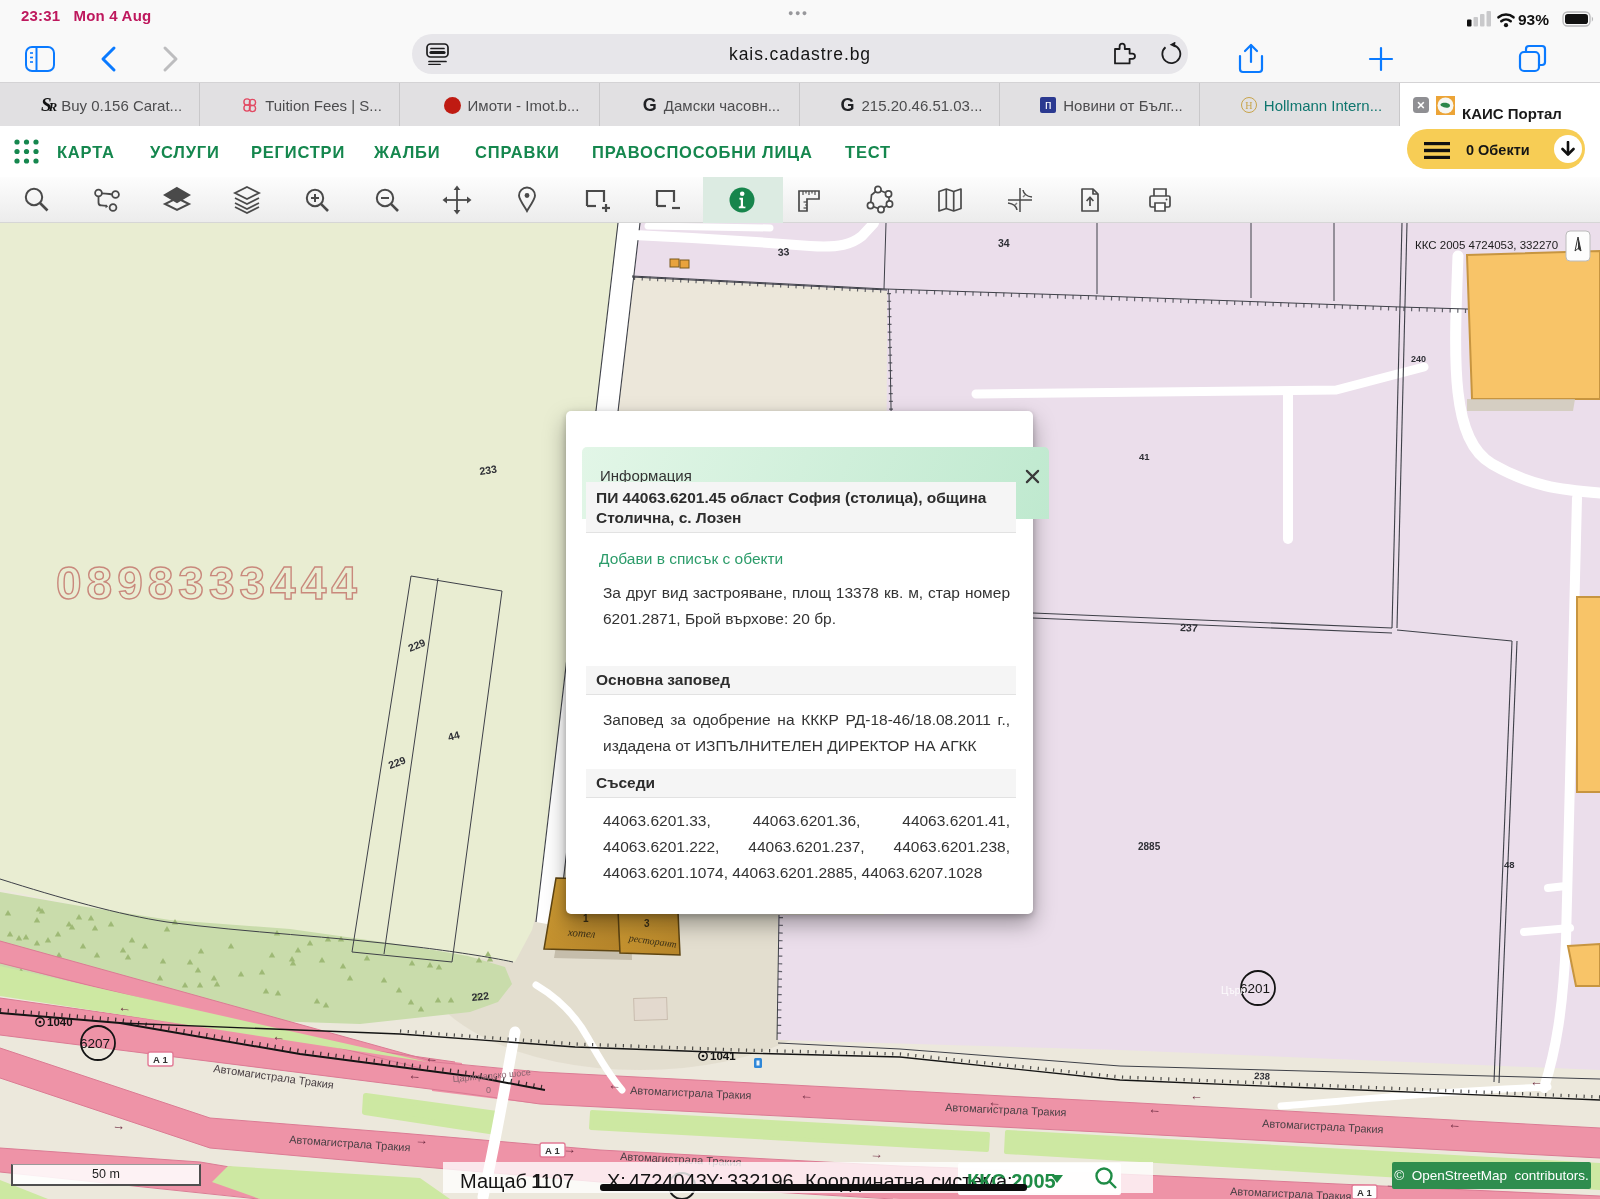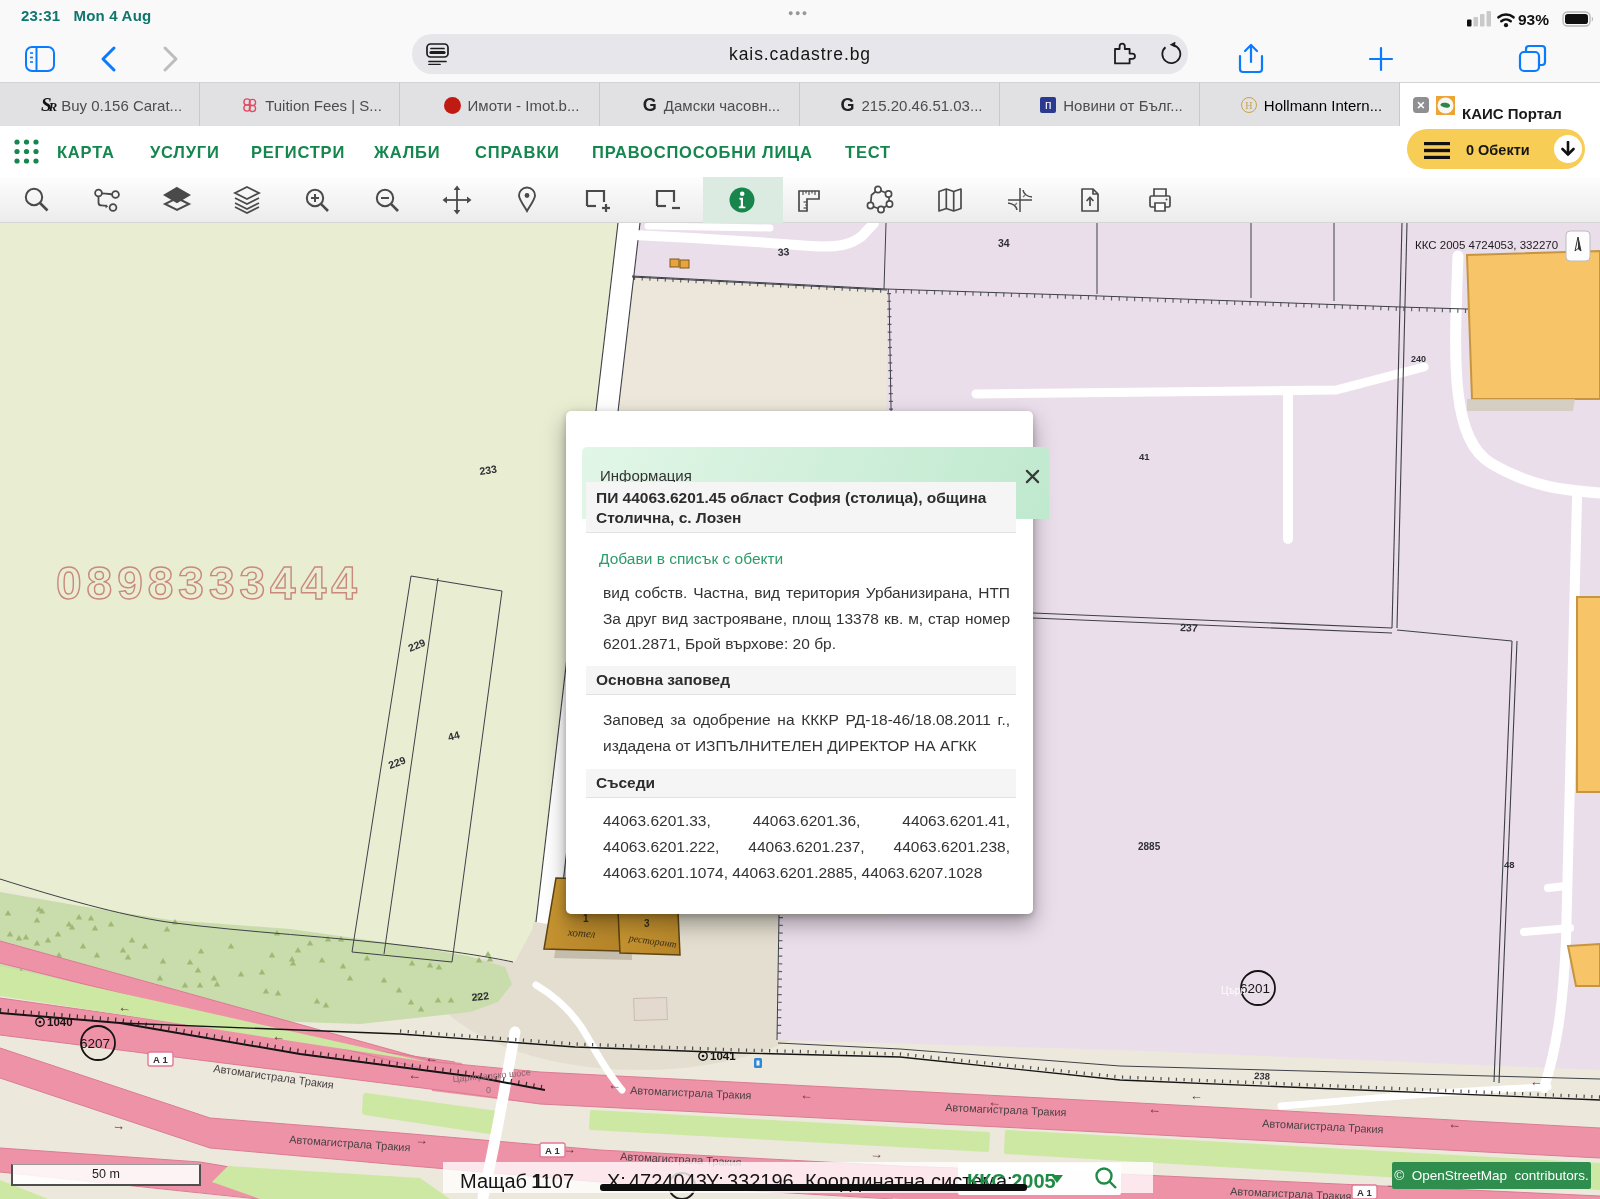--- a/index.html
+++ b/index.html
@@ -1,21 +1,21 @@
 <!DOCTYPE html>
 <html><head>
 <meta charset="utf-8">
 <style>
 *{margin:0;padding:0;box-sizing:border-box;}
 html,body{width:1600px;height:1199px;overflow:hidden;background:#fff;font-family:"Liberation Sans",sans-serif;}
 #page{position:relative;width:1600px;height:1199px;overflow:hidden;}
 .abs{position:absolute;}
 
 #chrome{position:absolute;left:0;top:0;width:1600px;height:82px;background:#f9f9f9;}
-#statusL{position:absolute;left:21px;top:7px;font-size:15px;font-weight:bold;color:#0f766e;letter-spacing:.2px;}
+#statusL{position:absolute;left:21px;top:7px;font-size:15px;font-weight:bold;color:#be185d;letter-spacing:.2px;}
 #dots3{position:absolute;left:788px;top:8px;color:#98989c;font-size:9px;letter-spacing:1.5px;}
 #addrbar{position:absolute;left:412px;top:34px;width:776px;height:40px;border-radius:20px;background:#e7e6ea;}
 #addrtxt{position:absolute;left:0;top:10px;width:776px;text-align:center;font-size:17.5px;letter-spacing:.9px;color:#141414;}
 
 #tabbar{position:absolute;left:0;top:82px;width:1600px;height:44px;background:#e1e0e2;border-top:1px solid #d4d3d5;}
 .tab{position:absolute;top:0;height:44px;width:200px;border-right:1px solid #c9c8ca;display:flex;align-items:center;justify-content:center;gap:7px;font-size:15px;color:#4c4c4e;padding-left:24px;}
 .tabactive{background:#fff;border-right:none;color:#1a1a1a;}
 
 #menubar{position:absolute;left:0;top:126px;width:1600px;height:51px;background:#ffffff;}
 .mitem{position:absolute;top:17px;font-size:16.5px;font-weight:bold;color:#15874e;letter-spacing:.8px;white-space:nowrap;}
@@ -133,21 +133,21 @@
 <div class="tab" style="left:800px">
         <span style="font-size:18px;font-weight:bold;color:#202124;">G</span>
         <span>215.20.46.51.03...</span>
       </div>
 <div class="tab" style="left:1000px">
         <span style="width:16px;height:16px;background:#2b3990;color:#fff;display:inline-flex;align-items:center;justify-content:center;font-size:12px;border-radius:2px;">п</span>
         <span>Новини от Бълг...</span>
       </div>
 <div class="tab" style="left:1200px">
         <span style="width:16px;height:16px;border-radius:50%;border:1.4px solid #c8a44a;color:#c8a44a;display:inline-flex;align-items:center;justify-content:center;font-size:10px;font-family:'Liberation Serif',serif;">H</span>
-        <span style="color:#000000;">Hollmann Intern...</span>
+        <span style="color:#0f766e;">Hollmann Intern...</span>
       </div>
 <div class="tab tabactive" style="left:1400px;width:200px;justify-content:flex-start;padding-left:13px;">
 <span style="width:16px;height:16px;border-radius:3.5px;background:#8f8f93;color:#fff;display:inline-flex;align-items:center;justify-content:center;font-size:10.5px;font-weight:bold;">✕</span>
 <svg width="19" height="19" viewBox="0 0 19 19">
           <rect x="0" y="0" width="19" height="19" fill="#eca437"></rect>
           <circle cx="9.5" cy="9.5" r="8" fill="#f6f6f2"></circle>
           <path d="M4.5,8.2 C6,6.8 9,6.5 11.5,7.2 C13.5,7.8 14.5,9 13.8,10.4 C13,11.8 10,12 7.8,11.2 C5.6,10.4 4,9.4 4.5,8.2 Z" fill="#2c8649"></path>
         </svg>
 <span style="font-weight:bold;margin-top:16px;">КАИС Портал</span>
       </div>
@@ -573,21 +573,20 @@
 <svg class="abs" style="left:443px;top:22px" width="15" height="15" viewBox="0 0 16 16">
           <g stroke="#3a3a3a" stroke-width="2.3" stroke-linecap="round">
             <line x1="2" y1="2" x2="14" y2="14"></line>
             <line x1="14" y1="2" x2="2" y2="14"></line>
           </g>
         </svg>
 </div>
 <div class="strip" style="top:71px;padding:6px 8px 5px 10px;line-height:19.5px;">ПИ 44063.6201.45 област София (столица), община<br>Столична, с. Лозен</div>
 <div class="abs" style="left:33px;top:139px;font-size:15.5px;color:#2c9c6a;">Добави в списък с обекти</div>
 <div class="ptext" style="top:169px;line-height:25.6px;">
-        <div class="jl">вид собств. Частна, вид територия Урбанизирана, НТП</div>
         <div class="jl">За друг вид застрояване, площ 13378 кв. м, стар номер</div>
         <div>6201.2871, Брой върхове: 20 бр.</div>
       </div>
 <div class="strip" style="top:255px;padding:5px 8px 5px 10px;">Основна заповед</div>
 <div class="ptext" style="top:296px;line-height:25.8px;">
         <div class="jl">Заповед за одобрение на КККР РД-18-46/18.08.2011 г.,</div>
         <div>издадена от ИЗПЪЛНИТЕЛЕН ДИРЕКТОР НА АГКК</div>
       </div>
 <div class="strip" style="top:358px;padding:5px 8px 5px 10px;">Съседи</div>
 <div class="ptext" style="top:397px;line-height:26px;">

